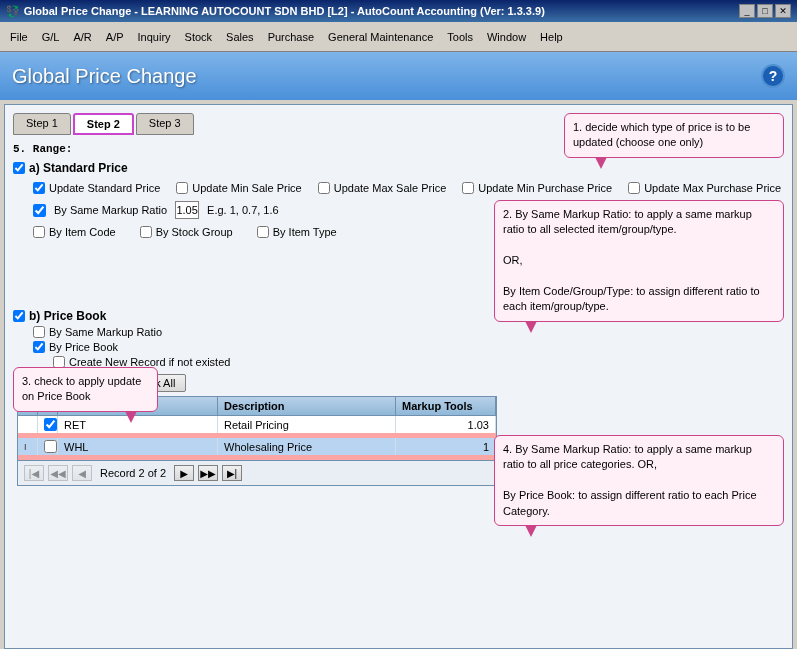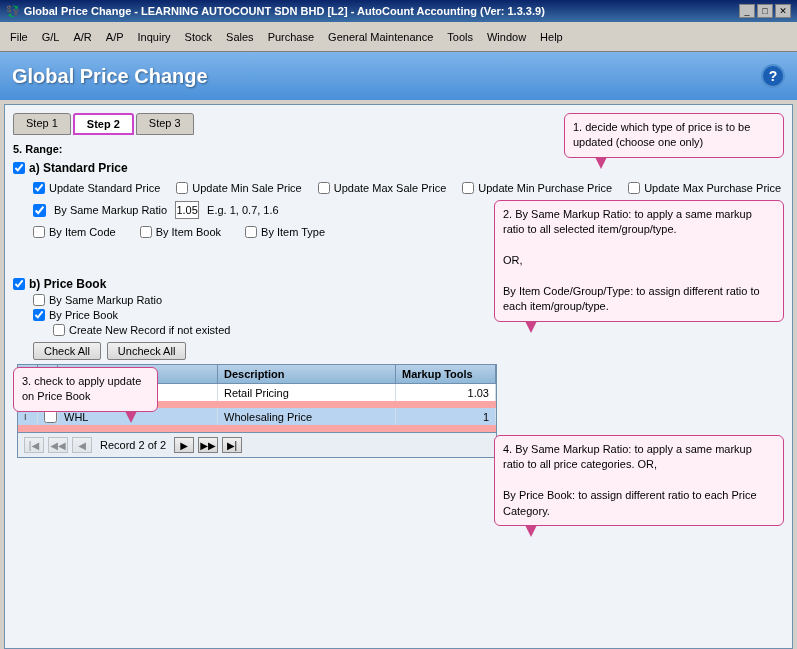--- a/index.html
+++ b/index.html
@@ -48,21 +48,21 @@
     .app-header {
       background: linear-gradient(to bottom, #7eb4ea, #4a90d9);
       padding: 8px 12px;
       display: flex;
       align-items: center;
       justify-content: space-between;
       height: 48px;
     }
     .app-title {
       font-size: 20px;
-      font-weight: bold;
+      font-weight: normal;
       color: white;
       text-shadow: 1px 1px 2px rgba(0,0,0,0.4);
     }
     .help-btn {
       width: 24px; height: 24px;
       background: #1a5fb4;
       border-radius: 50%;
       display: flex; align-items: center; justify-content: center;
       color: white; font-weight: bold; font-size: 14px;
       cursor: pointer; border: 2px solid #5090d0;
@@ -88,21 +88,21 @@
       cursor: pointer;
       font-size: 11px;
       border-radius: 3px 3px 0 0;
     }
     .tab.active {
       background: white;
       border-bottom: 1px solid white;
       border: 2px solid #cc44cc;
       font-weight: bold;
     }
-    .section-label { font-size: 11px; font-weight: bold; margin-bottom: 6px; }
+    .section-label { font-size: 11px; font-weight: bold; margin-bottom: 6px; font-family: Liberation Mono, monospace; }
     .checkbox-row { display: flex; align-items: center; gap: 4px; margin: 3px 0; }
     .checkbox-row input[type=checkbox] { width: 12px; height: 12px; }
     .sub-label { font-weight: bold; font-size: 12px; }
     .price-types-row {
       display: flex; align-items: center; gap: 16px;
       margin: 4px 0 4px 20px;
       flex-wrap: wrap;
     }
     .markup-row {
       display: flex; align-items: center; gap: 8px;
@@ -144,21 +144,21 @@
     .th {
       padding: 3px 6px;
       font-weight: bold;
       font-size: 11px;
       border-right: 1px solid #7090b0;
       color: #000;
     }
     .table-row {
       display: grid;
       grid-template-columns: 20px 20px 160px 1fr 100px;
-      border-bottom: 7px solid #fca5a5;
+      border-bottom: 5px solid #fca5a5;
     }
     .table-row.selected { background: #b8d4f0; }
     .table-row.normal { background: white; }
     .td {
       padding: 2px 6px;
       font-size: 11px;
       border-right: 1px solid #d0dce8;
       display: flex; align-items: center;
     }
     .pagination-bar {
@@ -334,41 +334,41 @@
     <span>E.g. 1, 0.7, 1.6</span>
   </div>
 
   <div class="by-row">
     <div class="checkbox-row">
       <input type="checkbox" style="">
       <span>By Item Code</span>
     </div>
     <div class="checkbox-row">
       <input type="checkbox" style="">
-      <span>By Item Book</span>
+      <span>By Stock Group</span>
     </div>
     <div class="checkbox-row">
       <input type="checkbox" style="">
       <span>By Item Type</span>
     </div>
   </div>
 
   <div class="callout callout2" style="top:95px;margin-left:42px;">
     <span style="white-space:pre-line;">2. By Same Markup Ratio: to apply a same markup ratio to all selected item/group/type.
 
 OR,
 
 By Item Code/Group/Type: to assign different ratio to each item/group/type.</span>
   </div>
 
   <div class="callout callout3">
     <span>3. check to apply update on Price Book</span>
   </div>
 
-  <div class="price-book-section" style="margin-top:36px;">
+  <div class="price-book-section" style="margin-top:68px;">
     <div class="checkbox-row">
       <input type="checkbox" checked="" style="">
       <span class="sub-label">b) Price Book</span>
     </div>
     <div class="price-book-options">
       <div class="checkbox-row">
         <input type="checkbox" style="">
         <span>By Same Markup Ratio</span>
       </div>
       <div class="checkbox-row">

